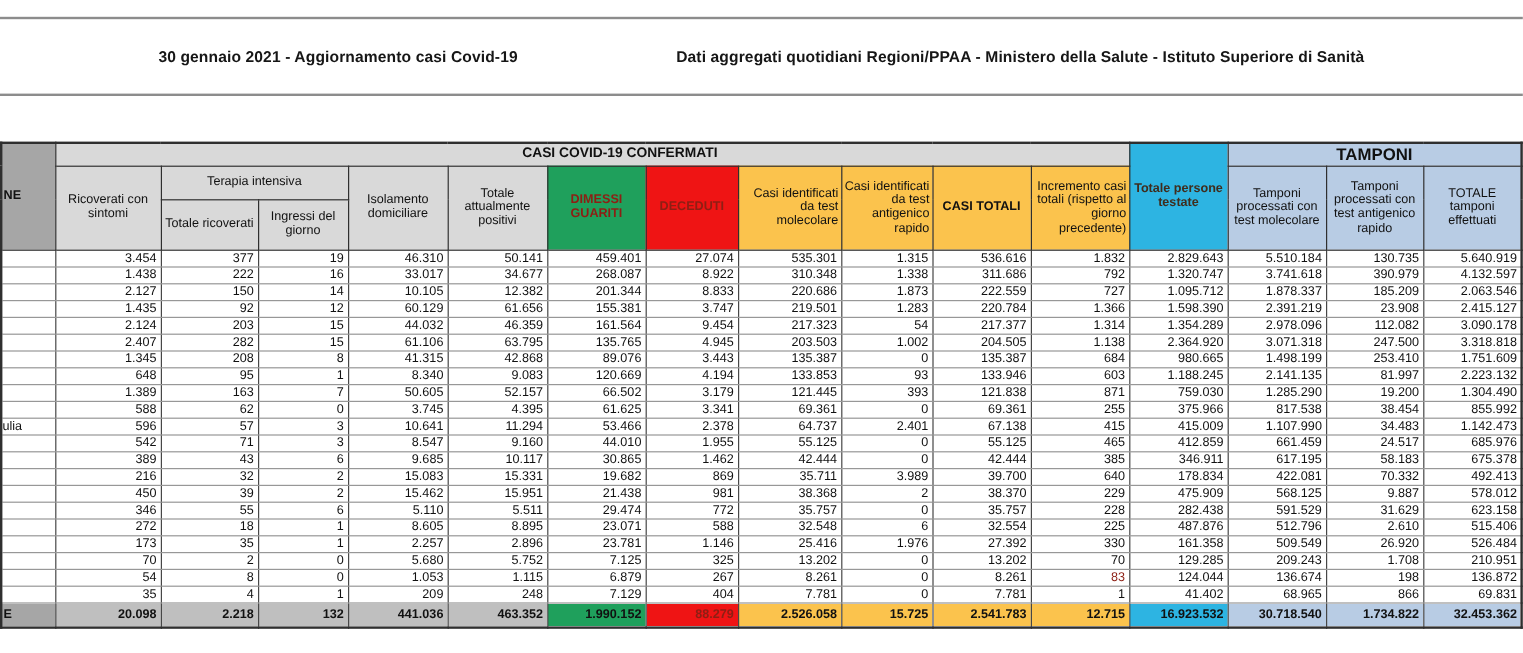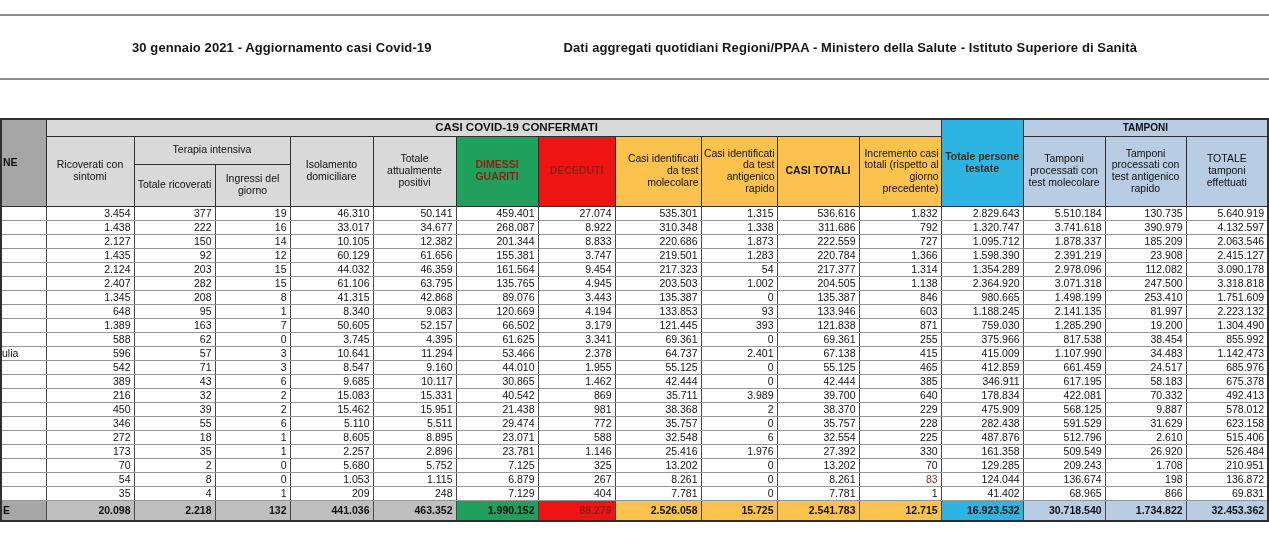--- a/index.html
+++ b/index.html
@@ -21,21 +21,21 @@
   tr.total-row td{font-weight:700;border-top:1px solid #2f2f2f;border-bottom:1px solid #2f2f2f;}
   .h-gray{background:var(--header_gray,#d9d9d9);}
   .h-region{background:var(--region_gray,#a6a6a6);font-weight:700;text-align:left;padding-left:1px;}
   .h-group{background:var(--header_gray,#d9d9d9);font-weight:700;font-size:11.5px;padding-left:48px;}
   .h-green{background:var(--green,#1fa05c);color:var(--dark_red_text,#8d1f14);font-weight:700;}
   .h-red{background:var(--red,#ef1414);color:var(--dark_red_text,#8d1f14);font-weight:700;}
   .h-orange{background:var(--orange,#fbc34d);text-align:right;}
   .h-orange-b{background:var(--orange,#fbc34d);font-weight:700;}
   .h-cyan{background:var(--cyan,#2db4e2);color:#3f2d1d;font-weight:600;}
   .h-blue{background:var(--light_blue,#b8cce4);}
-  .h-blue-g{background:var(--light_blue,#b8cce4);font-weight:700;font-size:10px;}
+  .h-blue-g{background:var(--light_blue,#b8cce4);font-weight:700;font-size:14px;}
   td.region{background:#fff;text-align:left;padding:0;}
   td.red-num{color:var(--dark_red_text,#a0262a);}
   .tot-label{background:var(--region_gray,#a6a6a6);text-align:left;padding-left:1px;}
   .tot-g{background:var(--total_gray,#bfbfbf);}
   .tot-green{background:var(--green,#1fa05c);}
   .tot-red{background:var(--red,#ef1414);color:var(--dark_red_text,#8d1f14);}
   .tot-or{background:var(--orange,#fbc34d);}
   .tot-cy{background:var(--cyan,#2db4e2);}
   .tot-bl{background:var(--light_blue,#b8cce4);}
 </style>
@@ -207,21 +207,21 @@
         <td>1.345</td>
         <td>208</td>
         <td>8</td>
         <td>41.315</td>
         <td>42.868</td>
         <td>89.076</td>
         <td>3.443</td>
         <td>135.387</td>
         <td>0</td>
         <td>135.387</td>
-        <td>846</td>
+        <td>684</td>
         <td>980.665</td>
         <td>1.498.199</td>
         <td>253.410</td>
         <td>1.751.609</td>
       </tr>
       <tr>
         <td class="region"></td>
         <td>648</td>
         <td>95</td>
         <td>1</td>
@@ -328,21 +328,21 @@
         <td>58.183</td>
         <td>675.378</td>
       </tr>
       <tr>
         <td class="region"></td>
         <td>216</td>
         <td>32</td>
         <td>2</td>
         <td>15.083</td>
         <td>15.331</td>
-        <td>40.542</td>
+        <td>19.682</td>
         <td>869</td>
         <td>35.711</td>
         <td>3.989</td>
         <td>39.700</td>
         <td>640</td>
         <td>178.834</td>
         <td>422.081</td>
         <td>70.332</td>
         <td>492.413</td>
       </tr>

